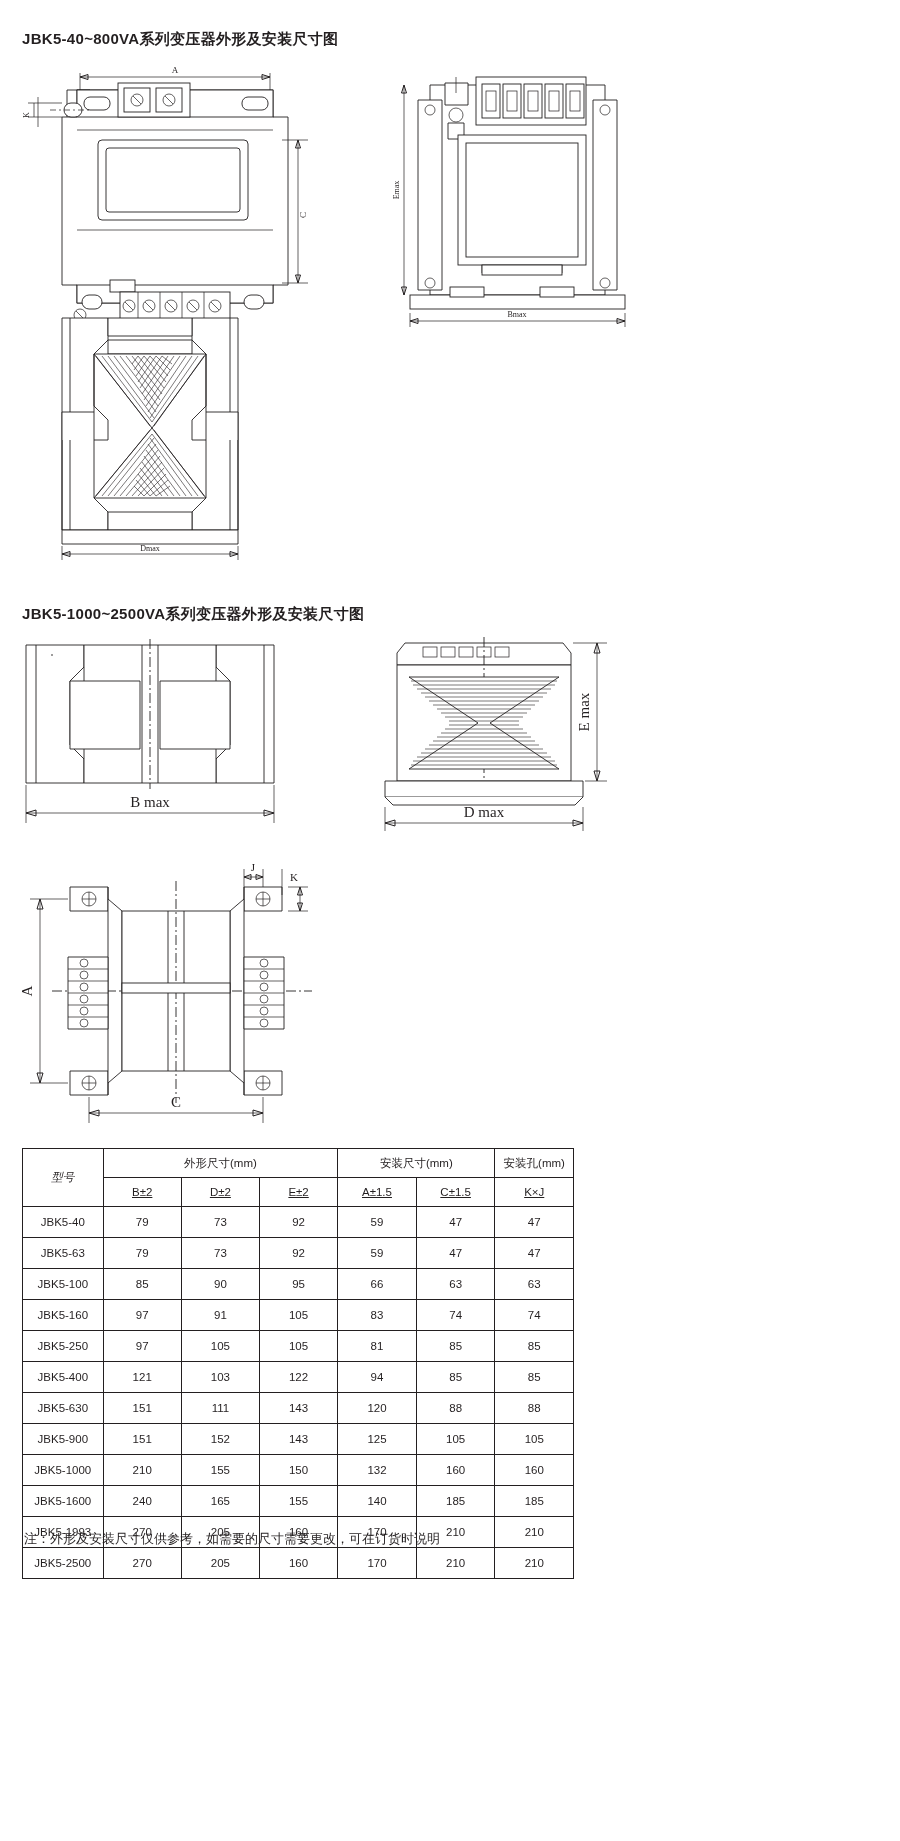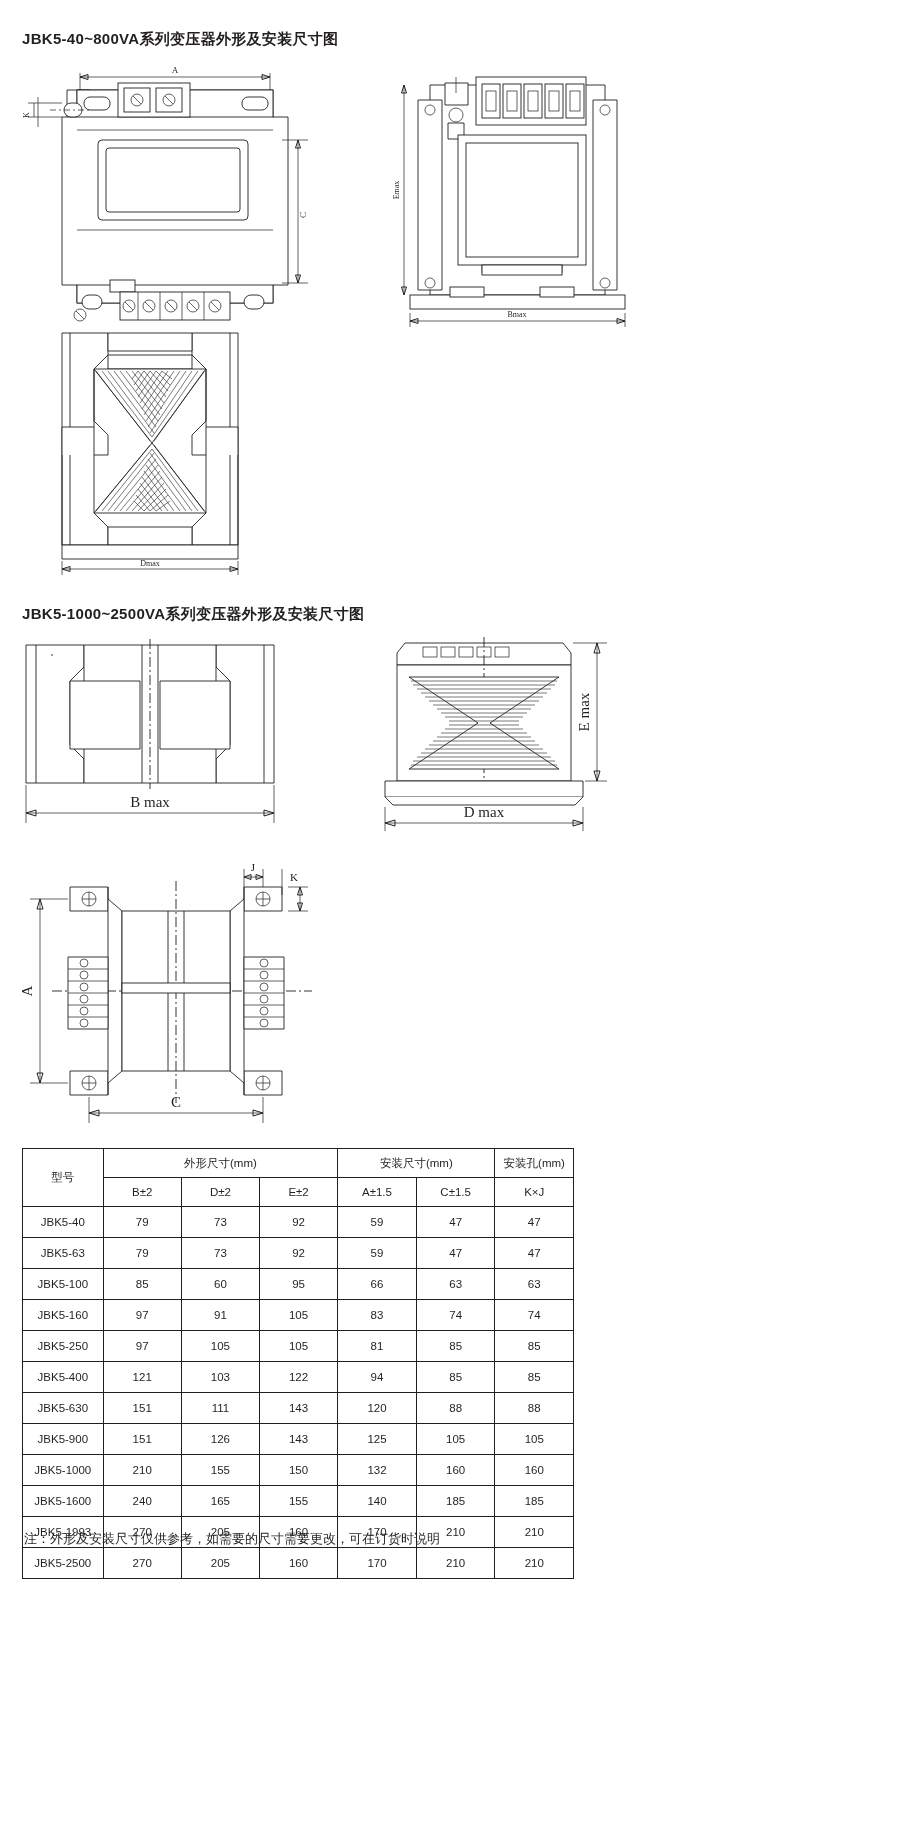--- a/index.html
+++ b/index.html
@@ -38,22 +38,22 @@
   }
   #spec-table td,#spec-table th{
     border:1px solid #231f20;
     text-align:center;
     vertical-align:middle;
     height:28px;
     font-weight:normal;
     color:#231f20;
   }
   #spec-table th{height:26px;}
-  #spec-table .col-model{width:80px;}
-  #spec-table .cell{width:78px;}
+  #spec-table .col-model{width:80px;font-style:italic;}
+  #spec-table .cell{width:78px;text-decoration:underline;}
   .note{
     position:absolute;
     left:24px;
     top:1530px;
     font-size:13px;
     color:#231f20;
   }
 </style>
 </head>
 <body>
@@ -182,21 +182,21 @@
 
       <line class="ln dim" x1="20" y1="258" x2="20" y2="272"></line>
       <line class="ln dim" x1="235" y1="258" x2="235" y2="272"></line>
       <line class="ln dim" x1="20" y1="266" x2="235" y2="266"></line>
       <path class="ln" d="M20 266 L28 263.5 L28 268.5 Z" fill="#231f20"></path>
       <path class="ln" d="M235 266 L227 263.5 L227 268.5 Z" fill="#231f20"></path>
       <text class="lbl" x="127" y="262" font-size="8" text-anchor="middle">Bmax</text>
     </svg>
   </div>
 
-  <div class="fig" id="fig1-top" style="left:40px;top:325px;">
+  <div class="fig" id="fig1-top" style="left:40px;top:310px;">
     <svg width="260" height="255" viewBox="0 0 260 255">
 
       <path class="lnw thin" d="M22 8 L68 8 L68 30 L54 44 L54 96 L68 110 L68 130 L22 130 Z"></path>
       <path class="lnw thin" d="M30 8 L30 130"></path>
 
       <path class="lnw thin" d="M198 8 L152 8 L152 30 L166 44 L166 96 L152 110 L152 130 L198 130 Z"></path>
       <path class="lnw thin" d="M190 8 L190 130"></path>
 
       <path class="lnw thin" d="M68 8 L152 8 L152 26 L68 26 Z"></path>
       <path class="lnw thin" d="M68 30 L152 30 L152 44 L68 44 Z"></path>
@@ -516,21 +516,21 @@
         <td>79</td>
         <td>73</td>
         <td>92</td>
         <td>59</td>
         <td>47</td>
         <td>47</td>
       </tr>
       <tr>
         <td>JBK5-100</td>
         <td>85</td>
-        <td>60</td>
+        <td>90</td>
         <td>95</td>
         <td>66</td>
         <td>63</td>
         <td>63</td>
       </tr>
       <tr>
         <td>JBK5-160</td>
         <td>97</td>
         <td>91</td>
         <td>105</td>
@@ -561,21 +561,21 @@
         <td>151</td>
         <td>111</td>
         <td>143</td>
         <td>120</td>
         <td>88</td>
         <td>88</td>
       </tr>
       <tr>
         <td>JBK5-900</td>
         <td>151</td>
-        <td>126</td>
+        <td>152</td>
         <td>143</td>
         <td>125</td>
         <td>105</td>
         <td>105</td>
       </tr>
       <tr>
         <td>JBK5-1000</td>
         <td>210</td>
         <td>155</td>
         <td>150</td>

